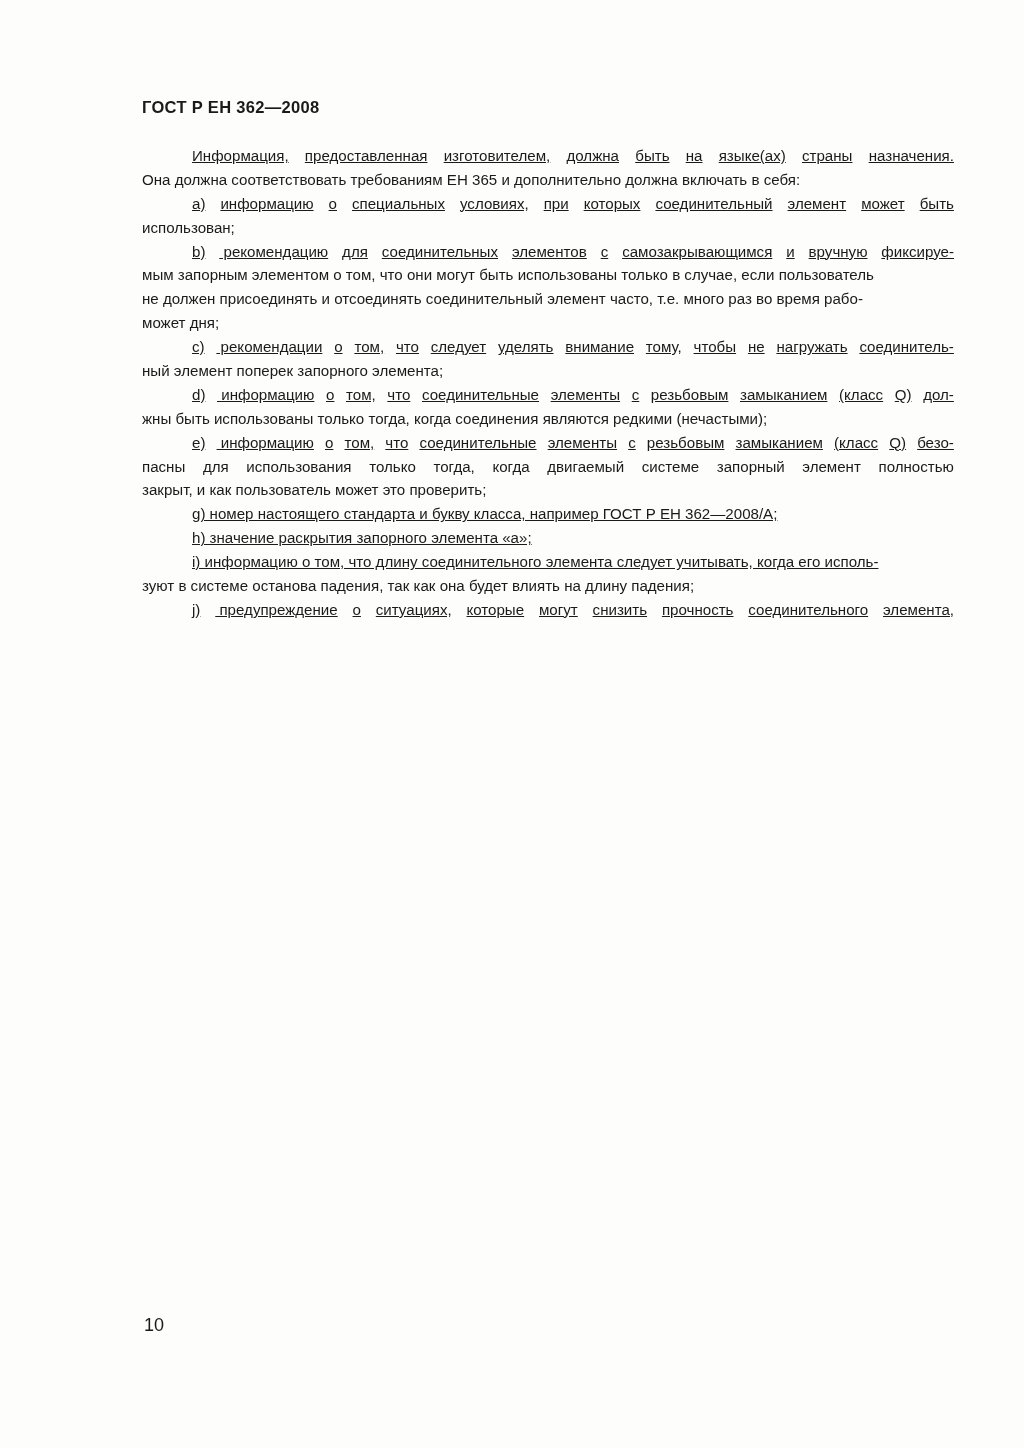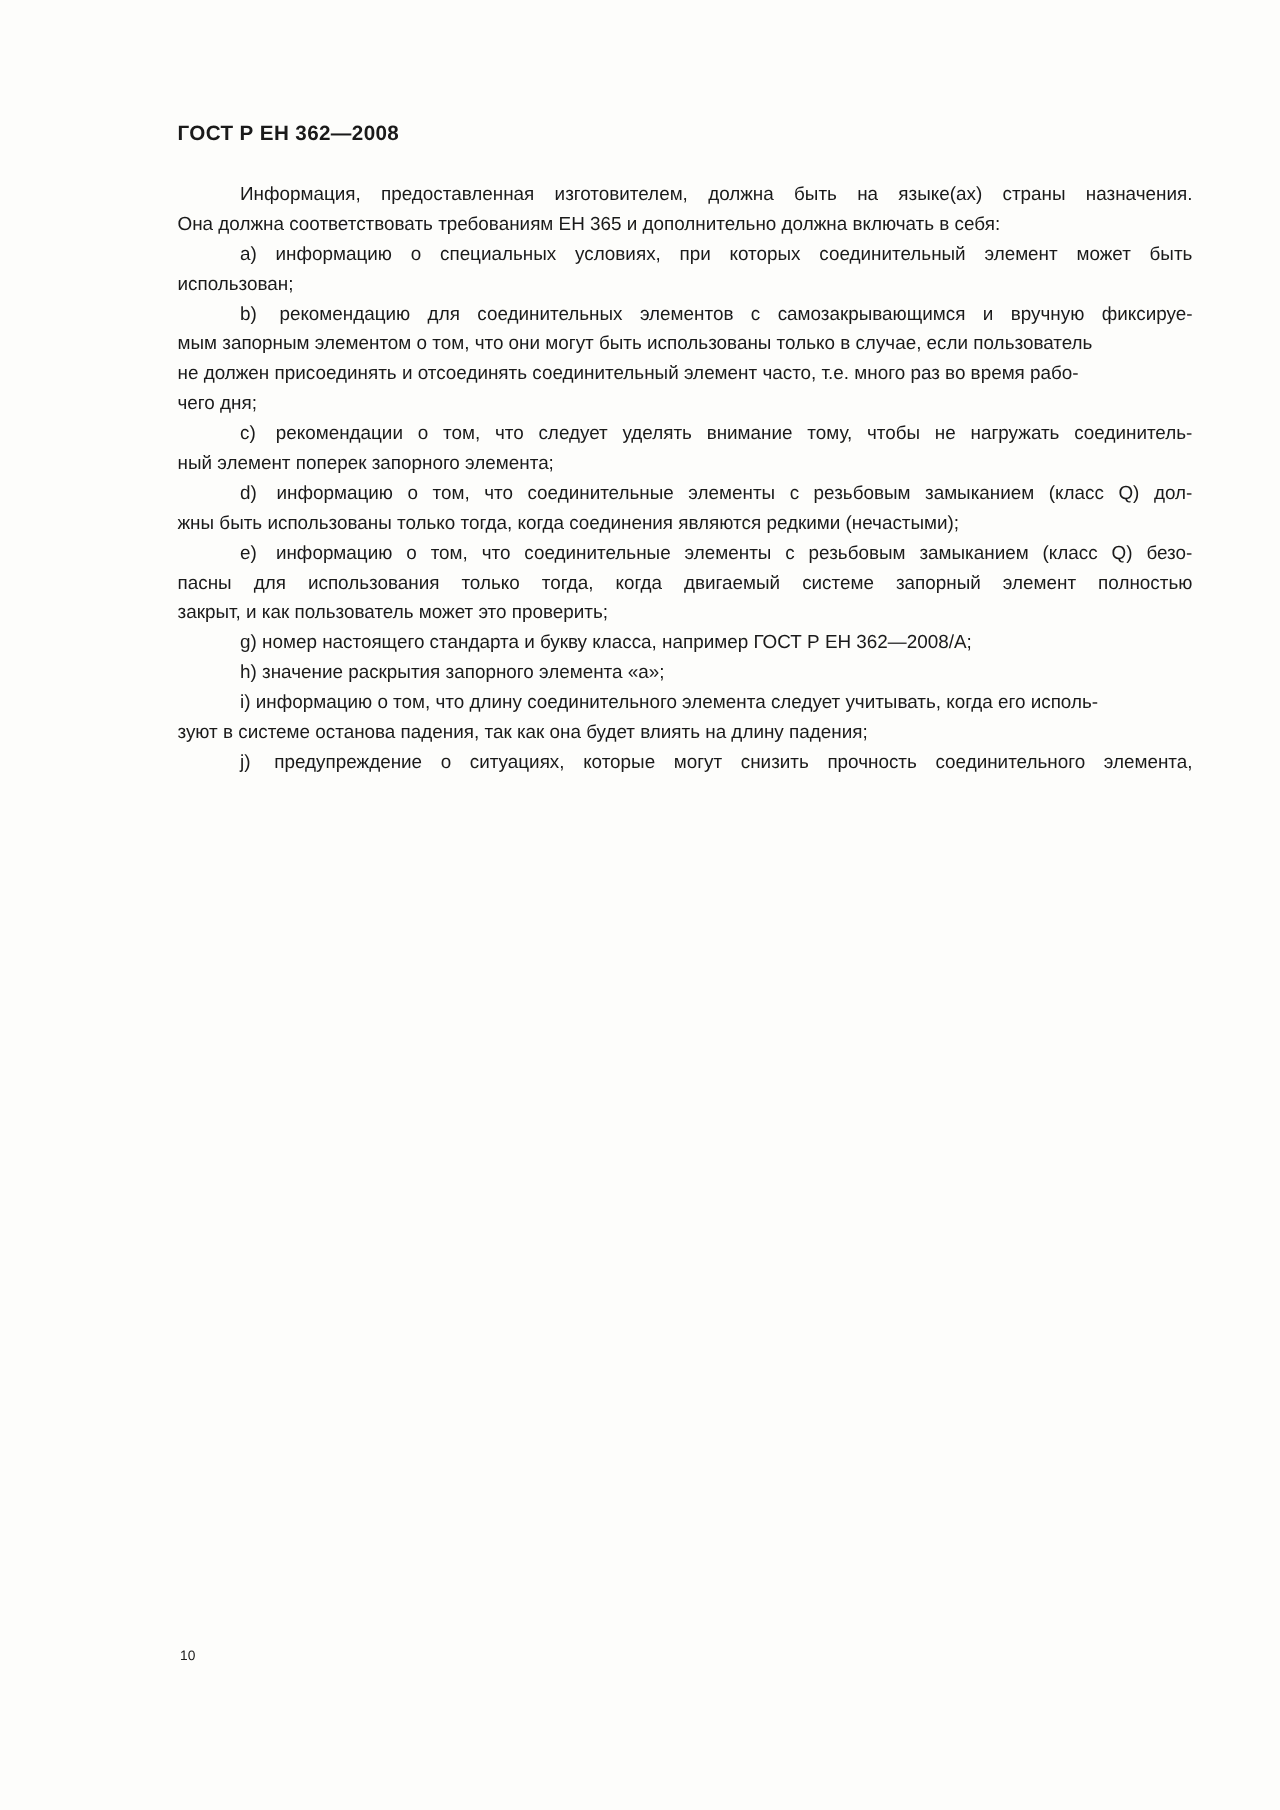--- a/index.html
+++ b/index.html
@@ -51,29 +51,30 @@
   .tline.just {
     display: flex;
     justify-content: space-between;
     white-space: pre;
   }
   .tline.just > .w {
     white-space: pre;
   }
   .tline.indent {
     padding-left: 50px;
+    text-decoration: underline;
   }
   .tline.just.indent {
     padding-left: 50px;
   }
   .page-number {
     position: absolute;
     left: 120px;
     top: 1316px;
-    font-size: 11px;
+    font-size: 18px;
     line-height: 18px;
     color: #1a1a1a;
   }
 </style>
 </head>
 <body>
 
 <div class="page">
 
   <div class="doc-header">ГОСТ Р ЕН 362—2008</div>
@@ -84,21 +85,21 @@
         <div class="tline">Она должна соответствовать требованиям ЕН 365 и дополнительно должна включать в себя:</div>
       </div>
       <div>
         <div class="tline just indent"><span class="w">a)</span><span class="w">информацию</span><span class="w">о</span><span class="w">специальных</span><span class="w">условиях,</span><span class="w">при</span><span class="w">которых</span><span class="w">соединительный</span><span class="w">элемент</span><span class="w">может</span><span class="w">быть</span></div>
         <div class="tline">использован;</div>
       </div>
       <div>
         <div class="tline just indent"><span class="w">b)</span><span class="w"> рекомендацию</span><span class="w">для</span><span class="w">соединительных</span><span class="w">элементов</span><span class="w">с</span><span class="w">самозакрывающимся</span><span class="w">и</span><span class="w">вручную</span><span class="w">фиксируе-</span></div>
         <div class="tline">мым запорным элементом о том, что они могут быть использованы только в случае, если пользователь</div>
         <div class="tline">не должен присоединять и отсоединять соединительный элемент часто, т.е. много раз во время рабо-</div>
-        <div class="tline">чего дня;</div>
+        <div class="tline">может дня;</div>
       </div>
       <div>
         <div class="tline just indent"><span class="w">c)</span><span class="w"> рекомендации</span><span class="w">о</span><span class="w">том,</span><span class="w">что</span><span class="w">следует</span><span class="w">уделять</span><span class="w">внимание</span><span class="w">тому,</span><span class="w">чтобы</span><span class="w">не</span><span class="w">нагружать</span><span class="w">соединитель-</span></div>
         <div class="tline">ный элемент поперек запорного элемента;</div>
       </div>
       <div>
         <div class="tline just indent"><span class="w">d)</span><span class="w"> информацию</span><span class="w">о</span><span class="w">том,</span><span class="w">что</span><span class="w">соединительные</span><span class="w">элементы</span><span class="w">с</span><span class="w">резьбовым</span><span class="w">замыканием</span><span class="w">(класс</span><span class="w">Q)</span><span class="w">дол-</span></div>
         <div class="tline">жны быть использованы только тогда, когда соединения являются редкими (нечастыми);</div>
       </div>
       <div>

